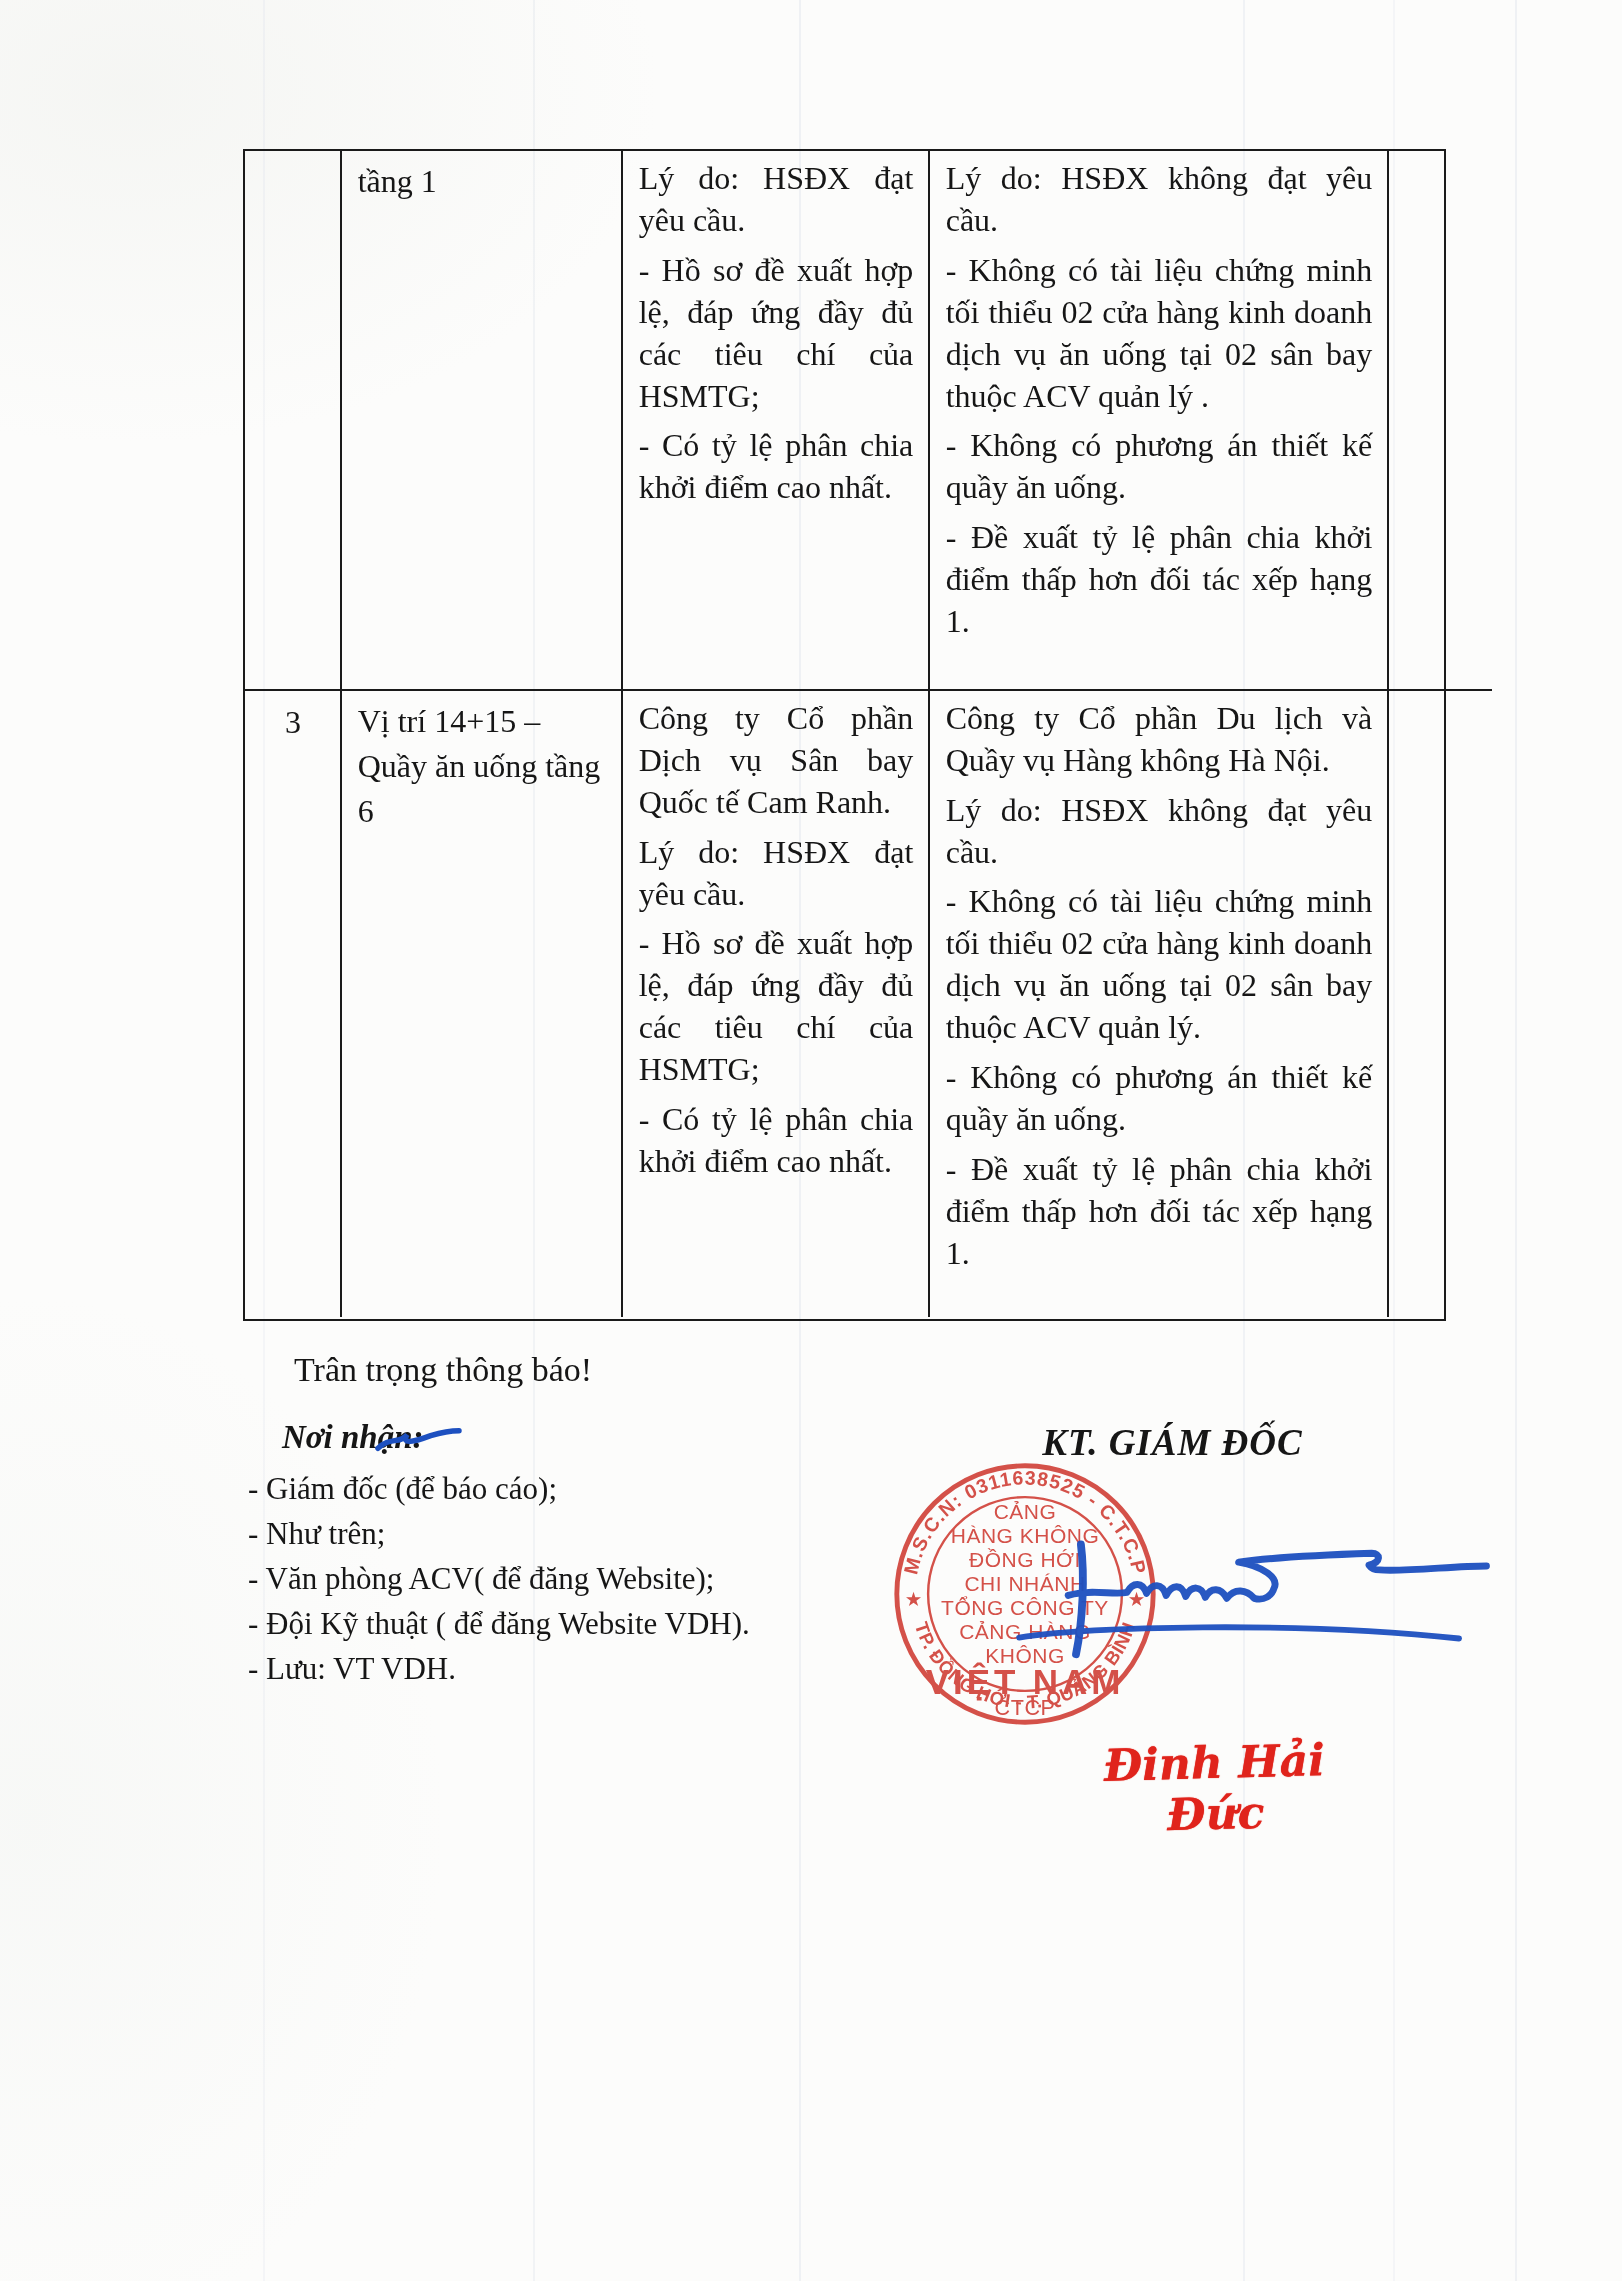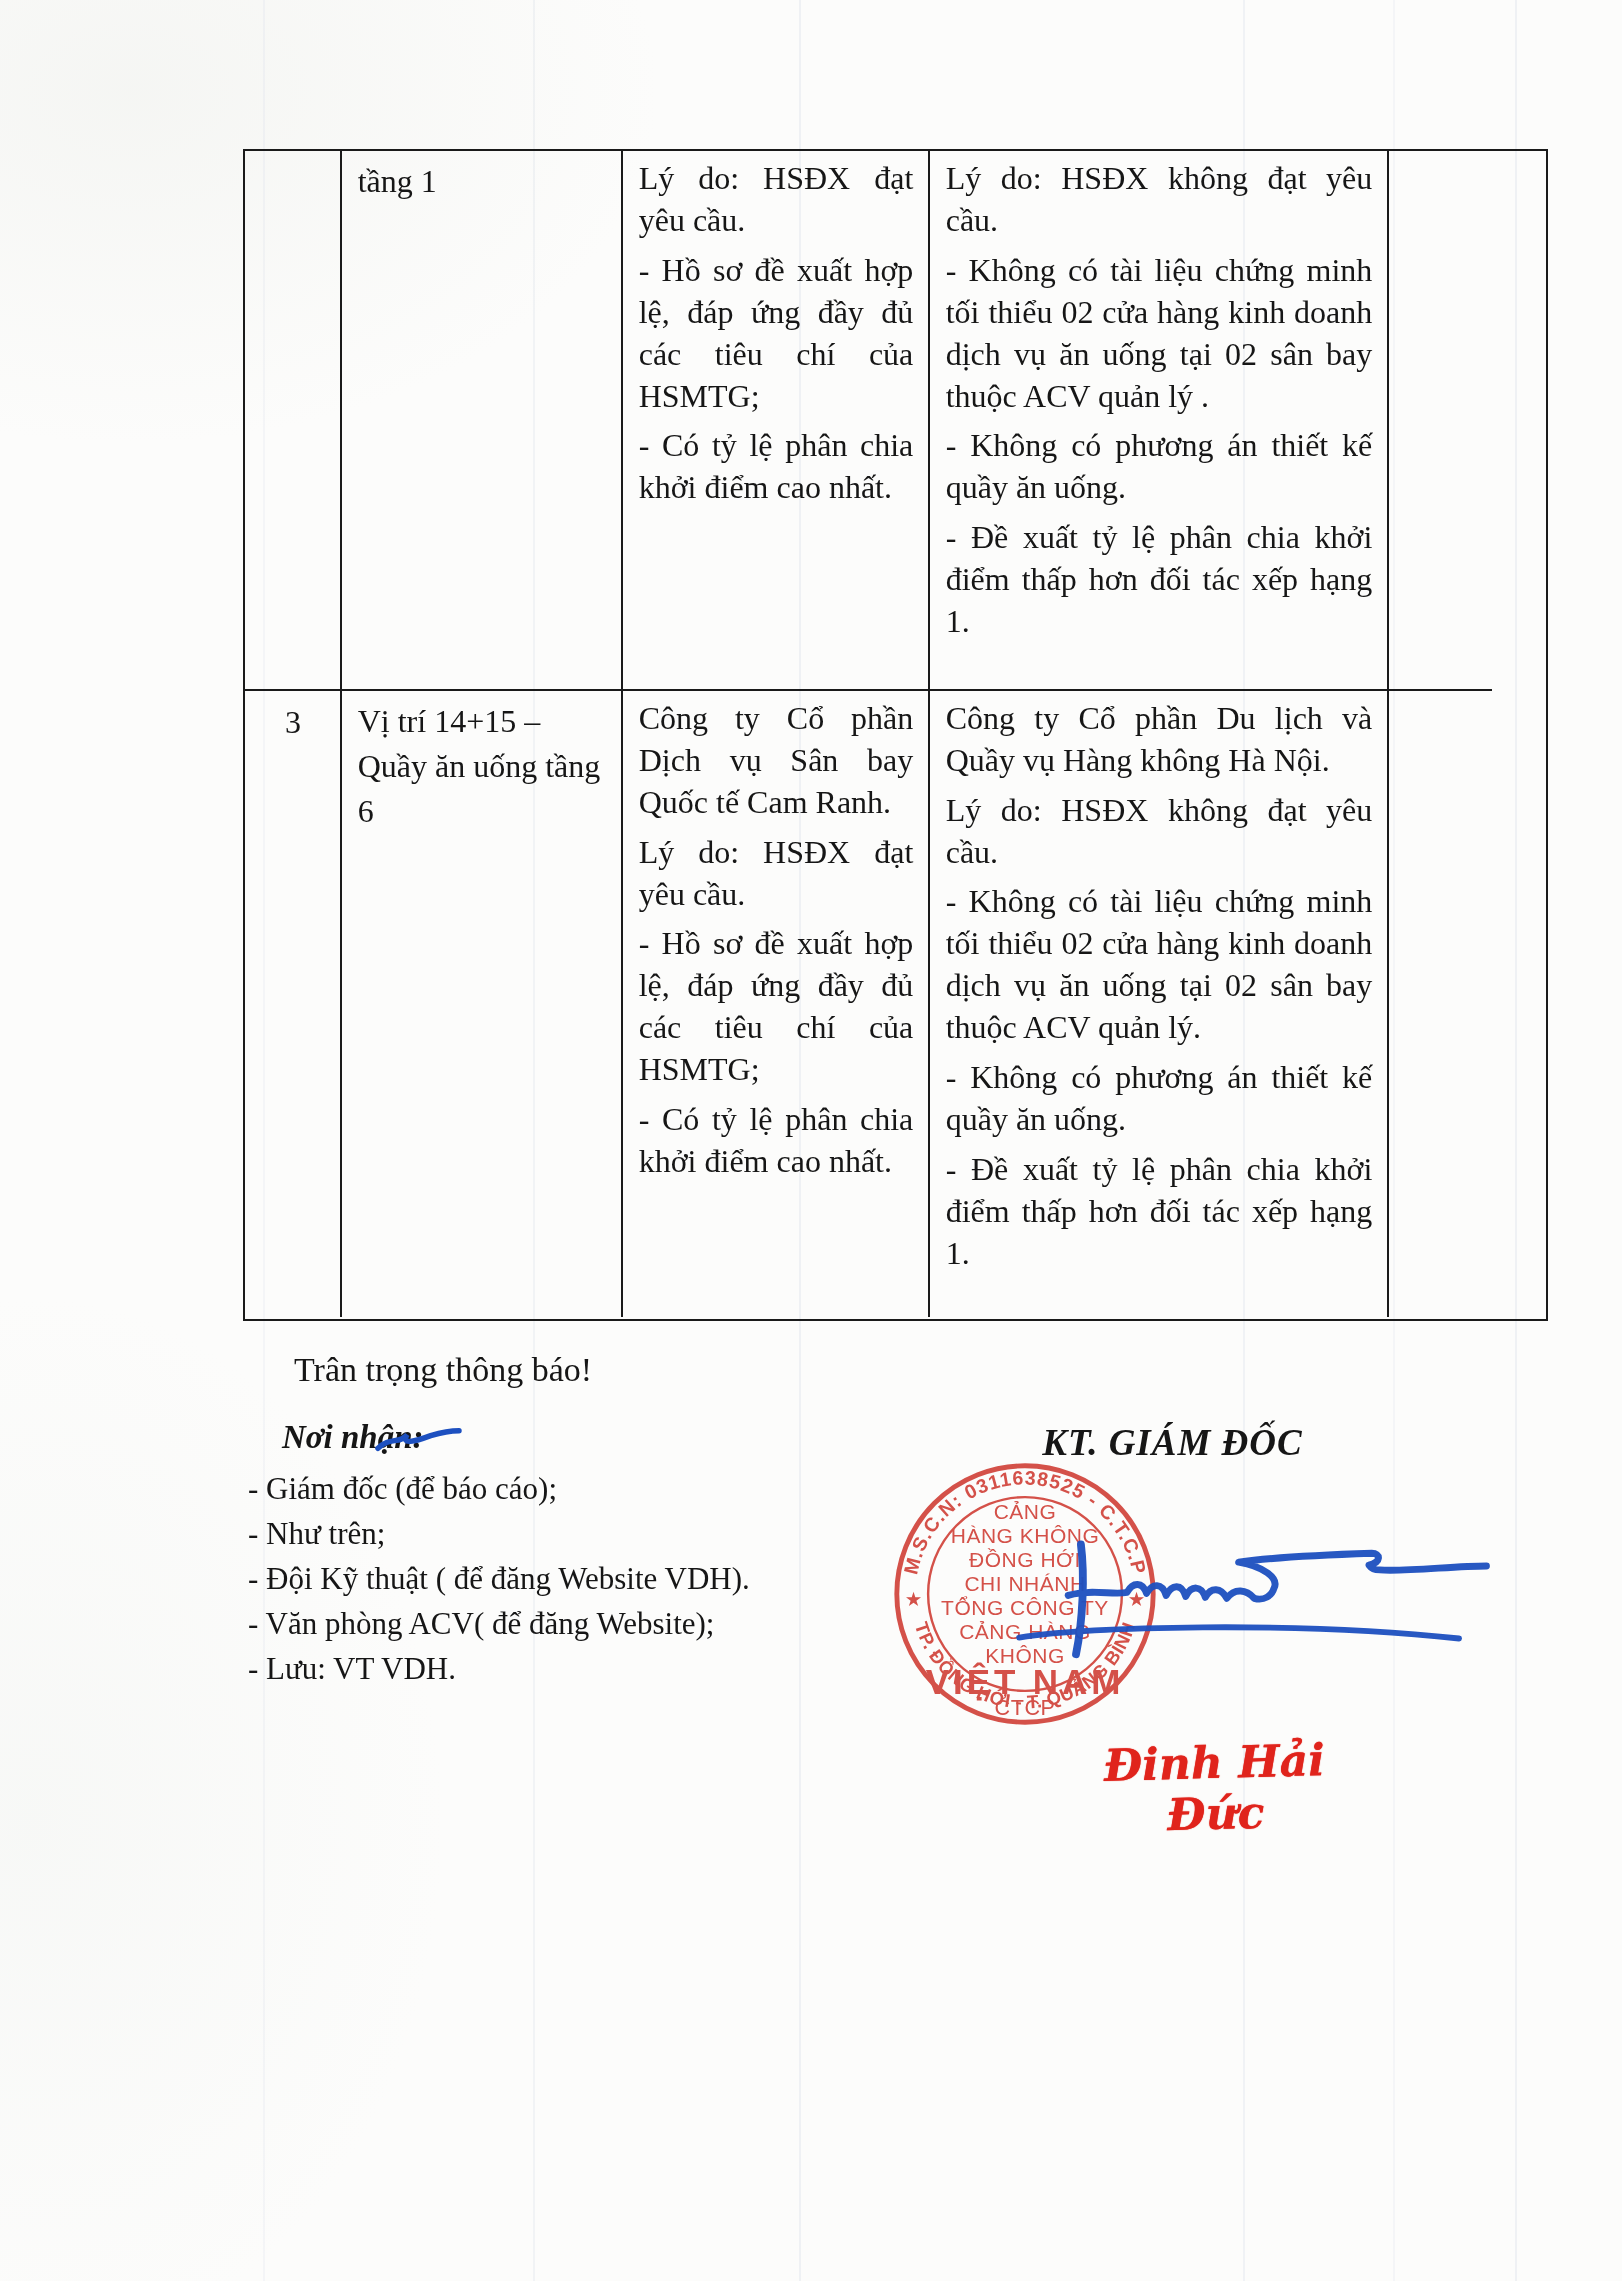--- a/index.html
+++ b/index.html
@@ -11,21 +11,21 @@
     overflow:hidden;
   }
   .page{position:absolute;inset:0;background:
     radial-gradient(882px 588px at 8% 4%, rgba(232,234,229,.35), rgba(0,0,0,0) 60%),
     radial-gradient(686px 882px at 2% 80%, rgba(236,239,236,.30), rgba(0,0,0,0) 60%),
     #fcfcfb;}
   .streak{position:absolute;top:0;bottom:0;width:2px;background:#aebdd4;pointer-events:none;}
 
   
   .doc-table{
-    position:absolute;left:243px;top:149px;width:1305px;height:1172px;
+    position:absolute;left:243px;top:149px;width:1203px;height:1172px;
     display:grid;grid-template-columns:95px 281px 307px 459px 105px;
     grid-template-rows:538px 628px;
     border:2.9px solid #1a1a1a;box-sizing:border-box;
   }
   .cell{
     box-sizing:border-box;overflow:hidden;
     border-left:2px solid #1a1a1a;border-top:2px solid #1a1a1a;
     font-size:32px;line-height:42px;
     padding:5.9px 14.7px 3.9px 15.7px;
   }
@@ -117,22 +117,22 @@
       </div>
     <div class="cell"></div>
   </div>
 
   <div class="closing">Trân trọng thông báo!</div>
 
   <div class="recip-label">Nơi nhận:</div>
   <div class="recip-list">
       <p>- Giám đốc (để báo cáo);</p>
       <p>- Như trên;</p>
+      <p>- Văn phòng ACV( để đăng Website);</p>
       <p>- Đội Kỹ thuật ( để đăng Website VDH).</p>
-      <p>- Văn phòng ACV( để đăng Website);</p>
       <p>- Lưu: VT VDH.</p>
     </div>
 
   <svg class="penmark-svg" width="98" height="44" viewBox="0 0 100 45">
     <path d="M 10 30 C 22 18 32 26 40 16 C 33 27 48 23 64 17 C 74 14 85 12 93 12" fill="none" stroke="#1d50c0" stroke-width="5.5" stroke-linecap="round"></path>
   </svg>
 
   <div class="sign-title">
     <div class="l1">KT. GIÁM ĐỐC</div>
   </div>

